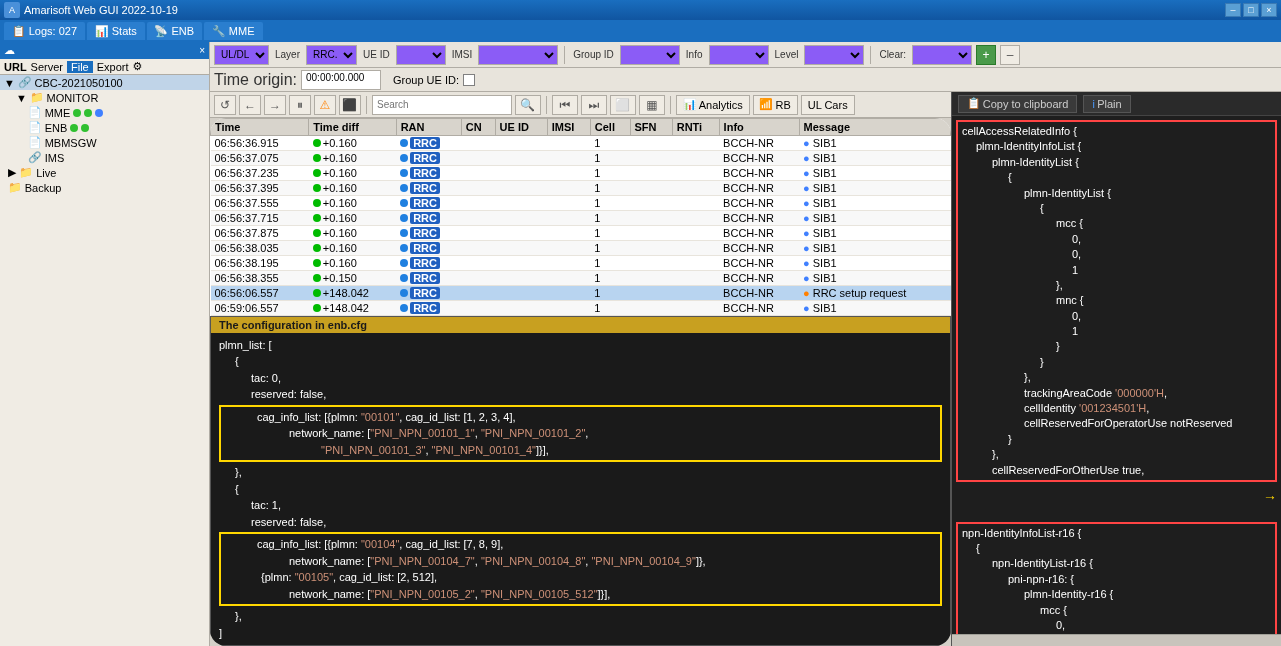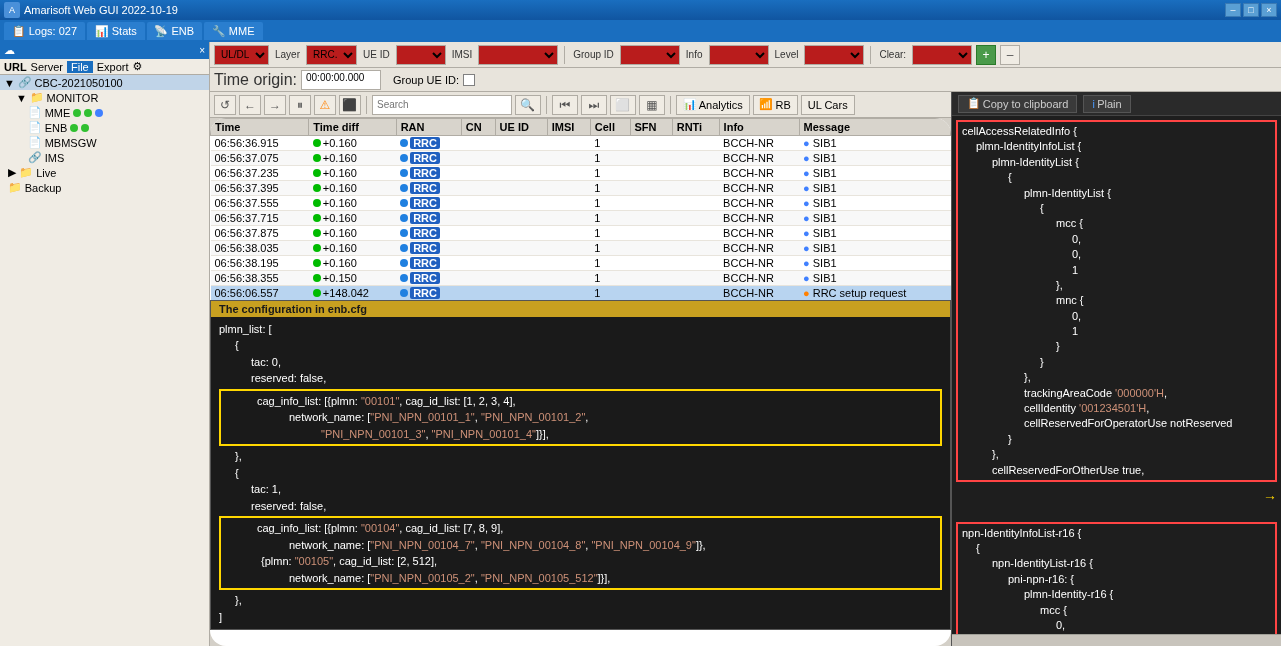--- a/index.html
+++ b/index.html
@@ -48,21 +48,21 @@
       border-bottom: 1px solid #b0aca4;
       height: 26px;
       display: flex;
       align-items: center;
       padding: 0 4px;
       gap: 4px;
     }
     .toolbar-select {
       height: 20px;
       border: 1px solid #b0aca4;
-      background: #b91c1c;
+      background: #8b5cf6;
       font-size: 10px;
       padding: 0 2px;
     }
     .toolbar-label { color: #333; font-size: 10px; margin: 0 2px; }
     .toolbar-sep { width: 1px; background: #b0aca4; height: 18px; margin: 0 2px; }
 
     
     .main-layout {
       display: flex;
       height: calc(646px - 20px - 22px);
@@ -609,21 +609,21 @@
                   <td></td>
                   <td>1</td>
                   <td></td>
                   <td></td>
                   <td>BCCH-NR</td>
                   <td><span style="color: rgb(64, 128, 255);">● </span><span>SIB1</span></td>
                 </tr>
               </tbody>
           </table>
 
-          <div class="config-overlay" style="position:absolute;bottom:16px;left:0;right:0;">
+          <div class="config-overlay" style="position:absolute;bottom:0;left:0;right:0;">
             <div class="config-header">
               <span>The configuration in enb.cfg</span>
             </div>
             <div class="config-content">
               <div class="text-white">plmn_list: [</div>
               <div class="indent1 text-white">{</div>
               <div class="indent2 text-white">tac: 0,</div>
               <div class="indent2 text-white">reserved: false,</div>
               <div style="border:2px solid #ffd700;margin:2px 0;padding:2px 4px;">
                 <div class="indent2 text-white">cag_info_list: [{plmn: <span class="text-string">"00101"</span>, cag_id_list: [1, 2, 3, 4],</div>

